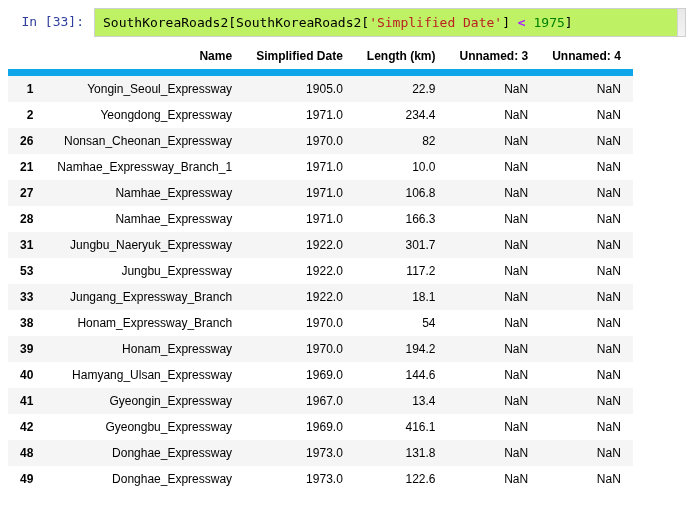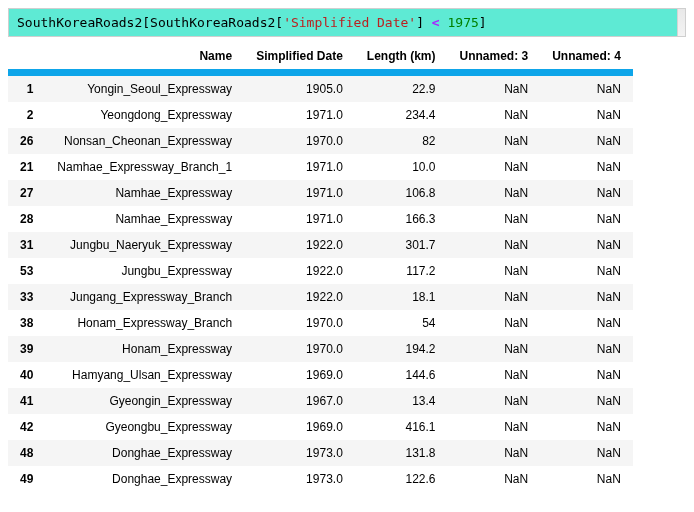--- a/index.html
+++ b/index.html
@@ -27,21 +27,21 @@
       font-size: 13px;
     }
     .prompt-in {
       color: #303F9F;
     }
     .prompt-out {
       color: #D84315;
     }
     .input-area {
       flex: 1;
-      background: #5eead4;
+      background: #bef264;
       border: 1px solid #cfcfcf;
       padding: 6px 8px;
       font-family: monospace;
       font-size: 13px;
       position: relative;
       white-space: pre;
     }
     .collapse-bar {
       position: absolute;
       right: 0;
@@ -79,20 +79,21 @@
       font-weight: bold;
     }
     table.dataframe tbody tr:nth-child(odd) {
       background: #f5f5f5;
     }
   </style>
 </head>
 <body>
 
 <div class="cell">
+  <div class="prompt prompt-in">In [33]:</div>
   <div class="input-area"><span class="tok-name">SouthKoreaRoads2</span><span class="tok-bracket">[</span><span class="tok-name">SouthKoreaRoads2</span><span class="tok-bracket">[</span><span class="tok-string">'Simplified Date'</span><span class="tok-bracket">]</span><span> </span><span class="tok-op">&lt;</span><span> </span><span class="tok-num">1975</span><span class="tok-bracket">]</span><div class="collapse-bar"></div></div>
 </div>
 
 <div class="cell">
   <div class="output-area">
     <table class="dataframe">
       <thead>
         <tr>
           <th></th>
           <th>Name</th>

